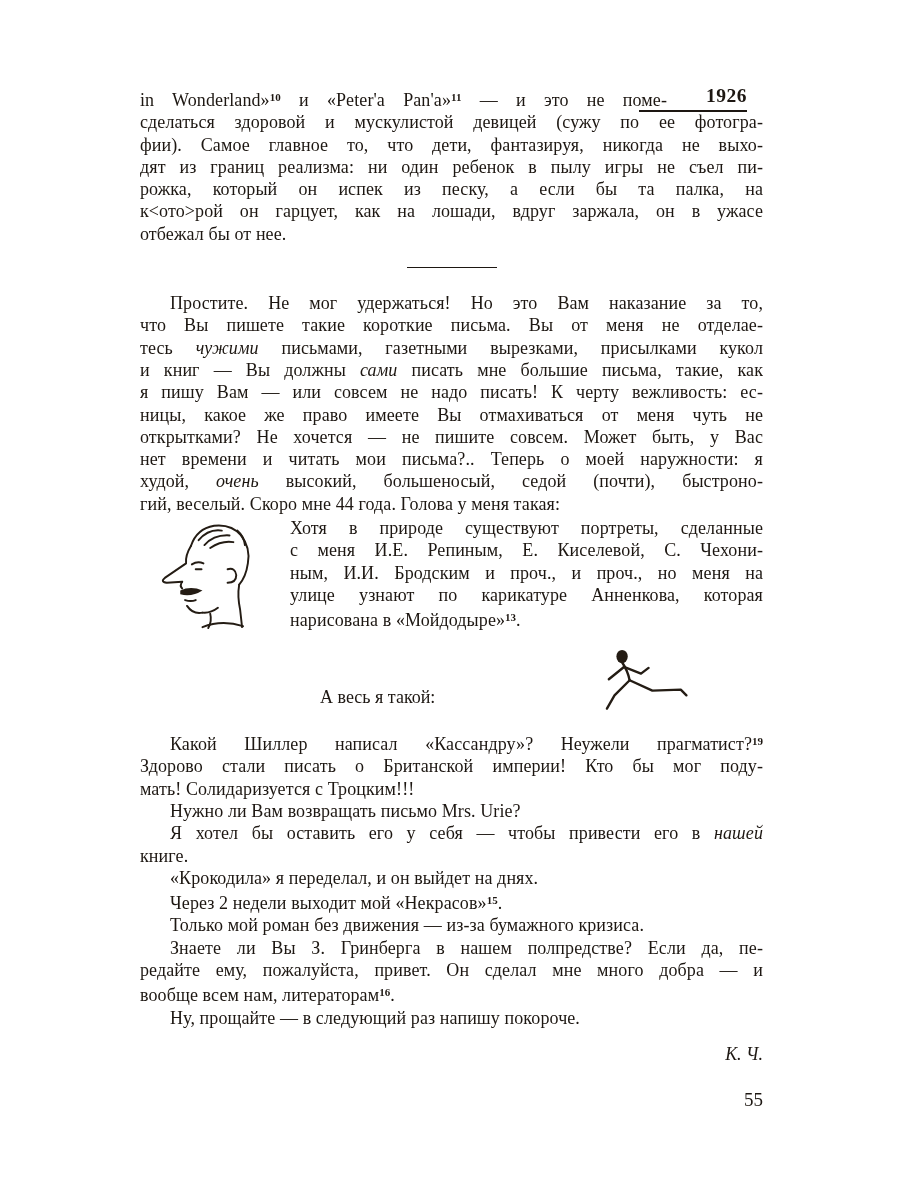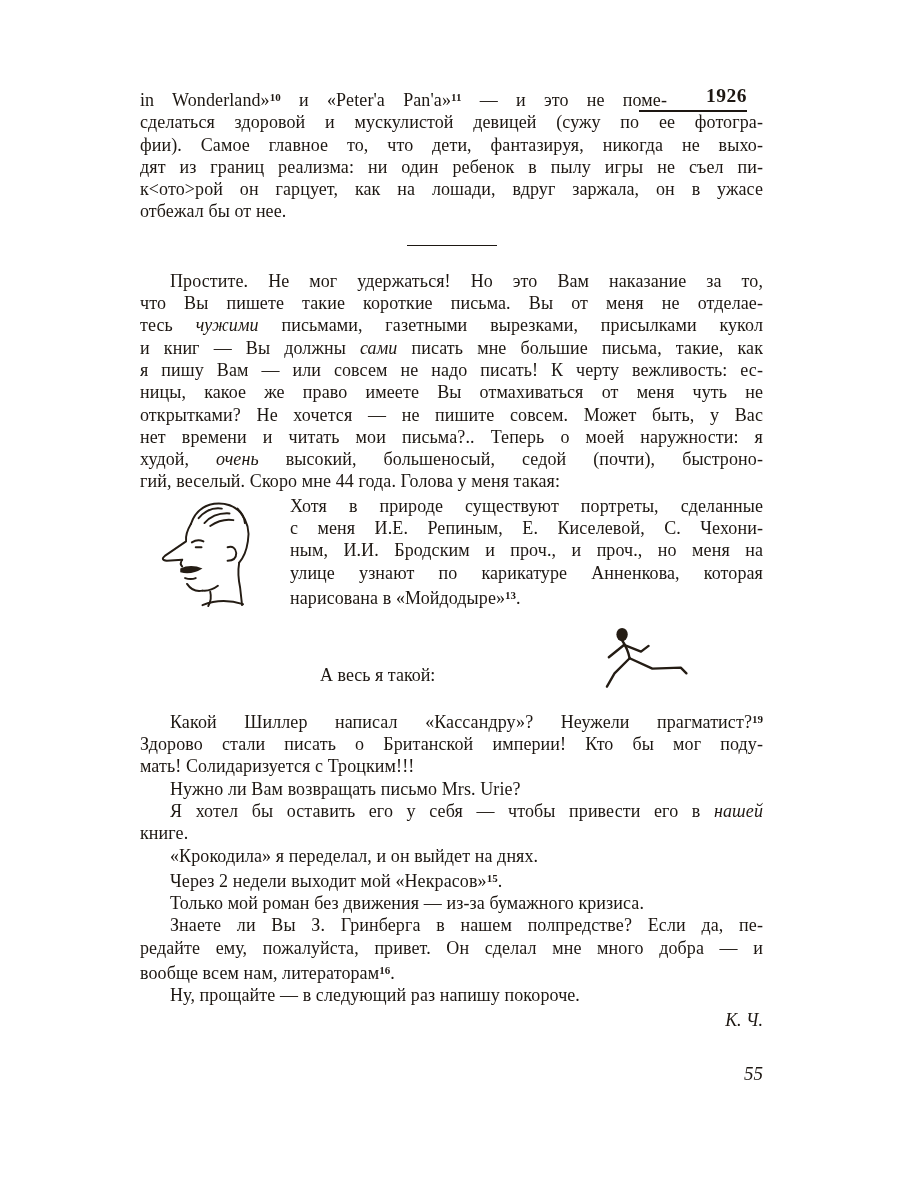--- a/index.html
+++ b/index.html
@@ -31,40 +31,41 @@
   .separator { width:90px; border-top:1.6px solid #1d1712; margin:22px auto 24px auto; }
 
   .portrait-row { display:flex; margin-top:2px;justify-content:center; }
   .sketch-col { width:150px; padding-left:12px; padding-top:2px; flex:none; }
   .portrait-text { flex:1; }
 
   .caption-row { position:relative; height:80px; margin-top:14px; }
   .caption { position:absolute; left:180px; top:36px; line-height:22.3px; }
   .runner { position:absolute; left:448px; top:-2px; }
 
-  .signature { text-align:right; font-style:italic; margin-top:2px; line-height:22.3px; }
-  .page-number { text-align:right; margin-top:32px; font-size:19px; line-height:22px;font-style:italic; }
+  .signature { text-align:right; font-style:italic; margin-top:14px; line-height:22.3px; }
+  .page-number { text-align:right; margin-top:24px; font-size:19px; line-height:22px; }
 </style>
 </head>
 <body>
 
 <div class="page">
 
   <div class="year-block">
     <div class="year-num">1926</div>
     <div class="year-rule"></div>
   </div>
 
   <div class="content">
 
     <div class="block">
         <div class="line narrow"><span>in Wonderland»</span><span class="sup">10</span><span> и «Peter'a Pan'a»</span><span class="sup">11</span><span> — и это не поме-</span></div>
         <div class="line"><span>сделаться здоровой и мускулистой девицей (сужу по ее фотогра-</span></div>
         <div class="line"><span>фии). Самое главное то, что дети, фантазируя, никогда не выхо-</span></div>
         <div class="line"><span>дят из границ реализма: ни один ребенок в пылу игры не съел пи-</span></div>
+        <div class="line"><span>рожка, который он испек из песку, а если бы та палка, на</span></div>
         <div class="line"><span>к&lt;ото&gt;рой он гарцует, как на лошади, вдруг заржала, он в ужасе</span></div>
         <div class="line last"><span>отбежал бы от нее.</span></div>
       </div>
 
     <div class="separator"></div>
 
     <div class="block">
         <div class="line ind"><span>Простите. Не мог удержаться! Но это Вам наказание за то,</span></div>
         <div class="line"><span>что Вы пишете такие короткие письма. Вы от меня не отделае-</span></div>
         <div class="line"><span>тесь </span><span class="it">чужими</span><span> письмами, газетными вырезками, присылками кукол</span></div>

